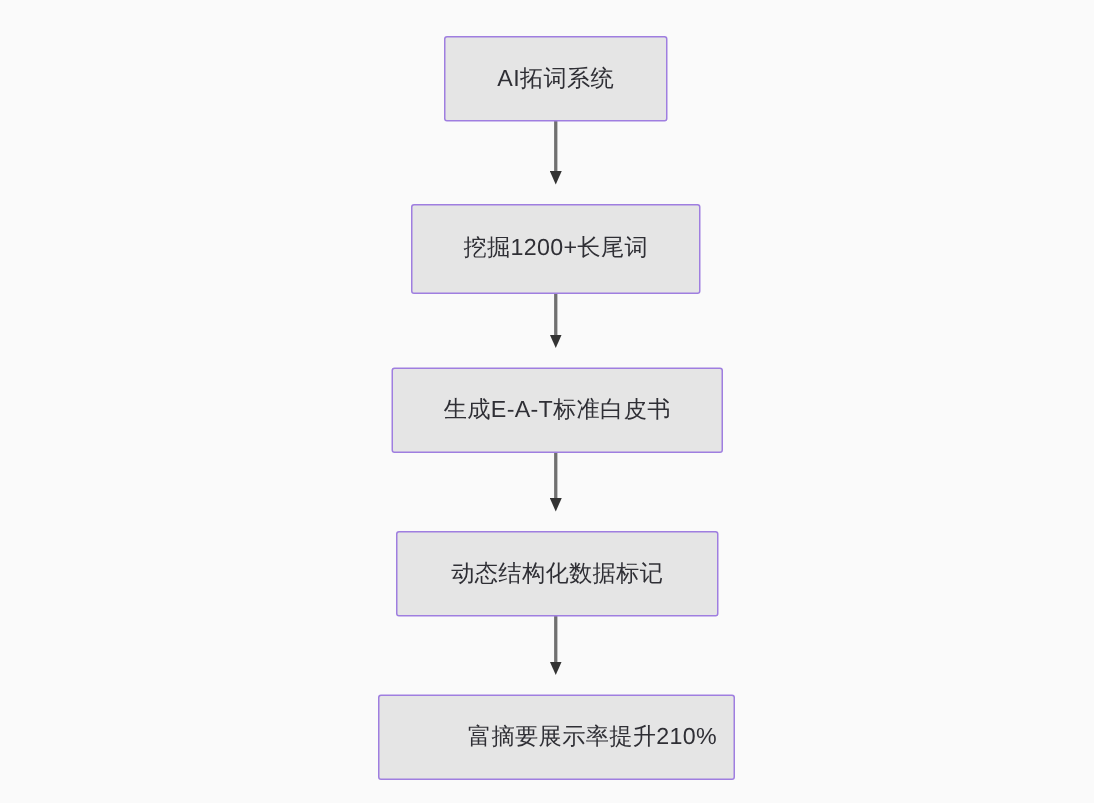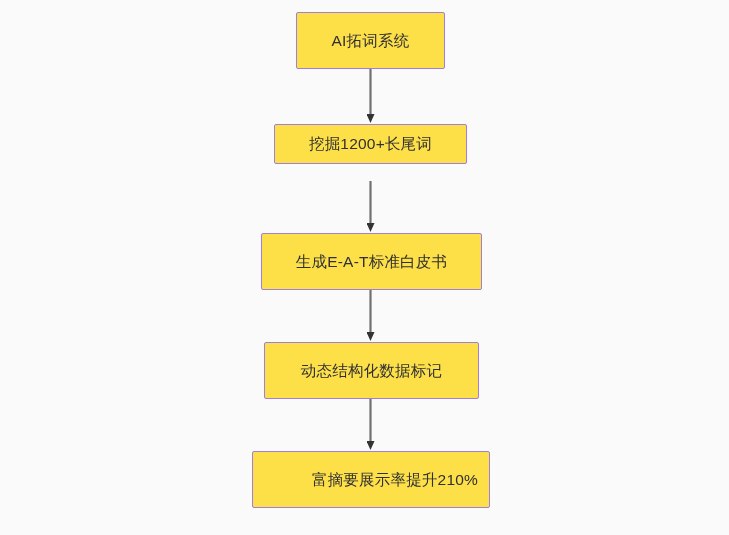--- a/index.html
+++ b/index.html
@@ -15,31 +15,32 @@
     overflow: hidden;
   }
   #flow-canvas {
     position: relative;
     width: 729px;
     height: 535px;
   }
   .node {
     position: absolute;
     box-sizing: border-box;
-    background: #fde047;
+    background: #e5e5e5;
     border: 1.6px solid #9f7ee0;
     border-radius: 2px;
     display: flex;
     align-items: center;
     justify-content: center;
     color: #2f2f35;
     font-size: 15.5px;
     letter-spacing: 0.2px;
     line-height: 1;
     white-space: nowrap;
+    margin-top: 12px;
   }
   .node-label {
     display: block;
     pointer-events: none;
   }
   .edge-layer {
     position: absolute;
     left: 0;
     top: 0;
     width: 729px;
@@ -68,21 +69,21 @@
     </g>
     <g>
       <line x1="370.5" y1="399" x2="370.5" y2="442" stroke="#707070" stroke-width="2.2" marker-end="url(#arrowhead)"></line>
     </g>
   </svg>
 
   <div class="node" style="left:296px; top:12px; width:149px; height:57px;">
     <span class="node-label">AI拓词系统</span>
   </div>
 
-  <div class="node" style="left:274px; top:124px; width:193px; height:40px;">
+  <div class="node" style="left:274px; top:124px; width:193px; height:60px;">
     <span class="node-label">挖掘1200+长尾词</span>
   </div>
 
   <div class="node" style="left:264px; top:342px; width:215px; height:57px;">
     <span class="node-label">动态结构化数据标记</span>
   </div>
 
   <div class="node" style="left:261px; top:233px; width:221px; height:57px;">
     <span class="node-label">生成E-A-T标准白皮书</span>
   </div>

